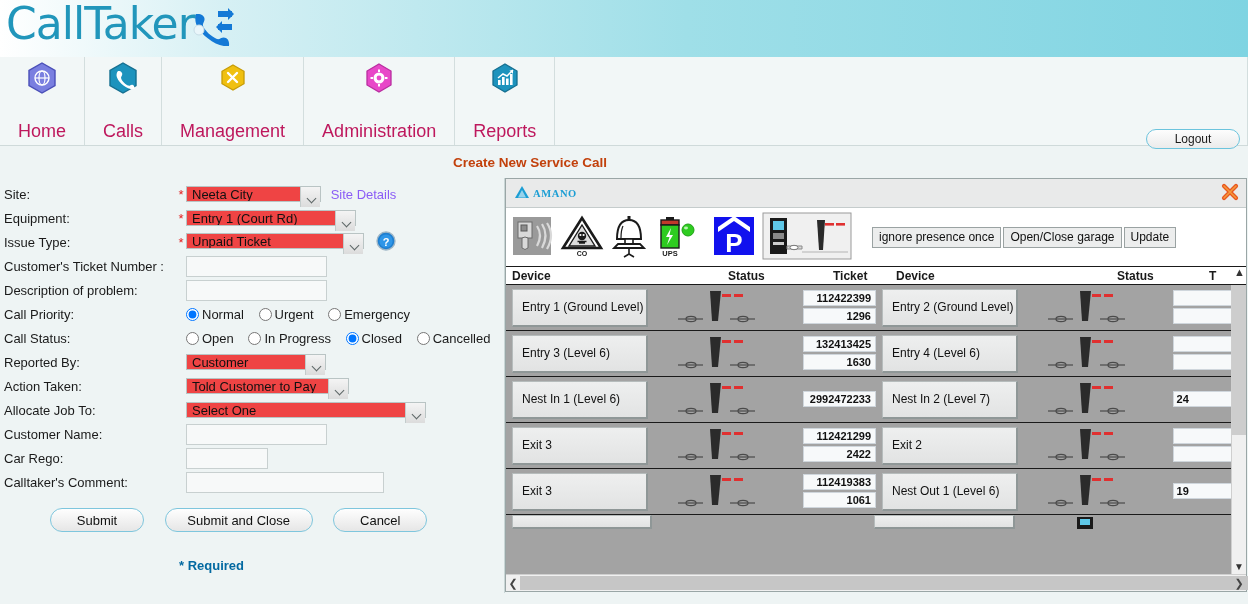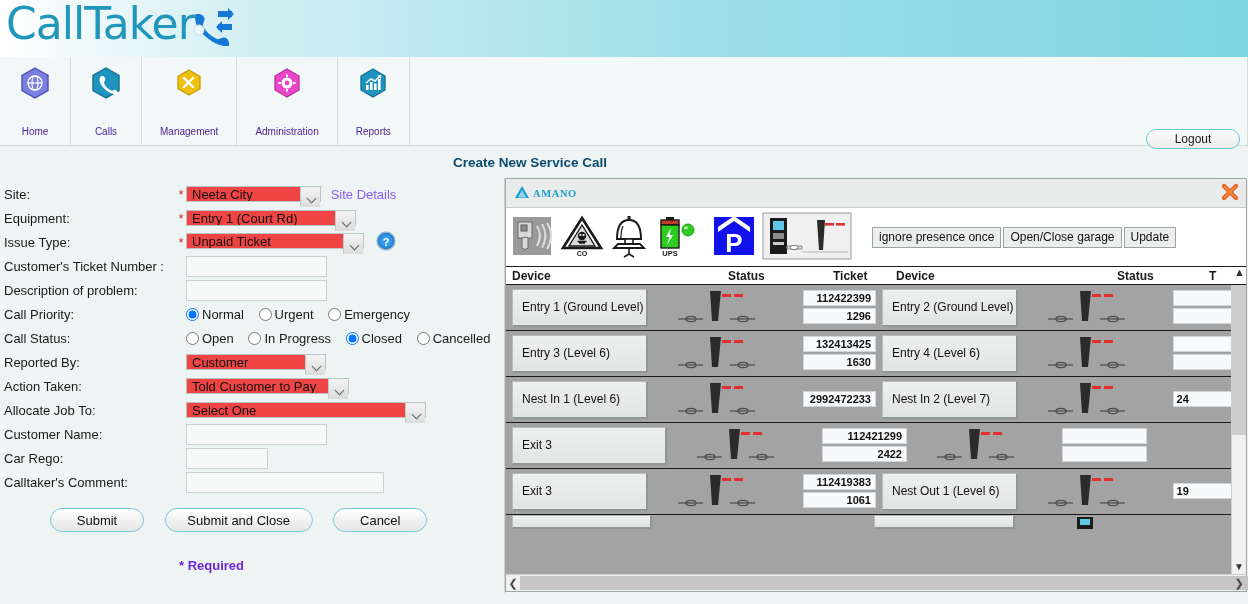--- a/index.html
+++ b/index.html
@@ -33,38 +33,38 @@
     position:relative;
   }
   .nav-item {
     display:flex; flex-direction:column;
     align-items:center; justify-content:center;
     border-right:1px solid #d3dede;
     cursor:pointer; background:#f2f7f7;
     padding:0 18px; min-width:70px;
   }
   .nav-item .hexwrap { width:34px; height:34px; margin-bottom:4px; }
-  .nav-label { font-size:10px; color:#4c1d95;margin-top:22px; }
+  .nav-label { font-size:18px; color:#be185d;margin-top:22px; }
   #nav-spacer { flex:1; border-right:1px solid #d3dede; }
   #logout-wrap {
     position:absolute; right:8px; top:92px;
     transform:translateY(-100%);
   }
   #logout-btn {
     width:94px; height:20px; border-radius:11px;
     border:1px solid #6cc4dd;
     background:linear-gradient(180deg,#fdfdfd 0%,#ebebeb 100%);
     font-family:"Liberation Sans", sans-serif;
     font-size:12px; color:#1a1a1a; cursor:pointer;
   }
 
   
   #page-title {
     text-align:center; font-weight:bold; font-size:13.5px;
-    padding:9px 0 8px 0; background:#eef4f4; color:#0c4a6e;
+    padding:9px 0 8px 0; background:#eef4f4; color:#c2410c;
     width:1060px;
   }
 
   
   #main { display:flex; height:415px; background:#eef4f4; }
 
   
   #form-pane {
     width:505px; padding:4px 0 0 4px;
     background:#eef4f4;
@@ -107,21 +107,21 @@
   #help-icon { vertical-align:-5px; margin-left:8px; cursor:pointer; }
   #btn-row { margin:14px 0 0 46px; }
   .pillbtn {
     height:24px; border-radius:13px;
     border:1px solid #7ec6dd;
     background:linear-gradient(180deg,#fefefe 0%,#e6e6e6 100%);
     font-family:"Liberation Sans", sans-serif; font-size:13px;
     color:#111; cursor:pointer; margin-right:17px;
   }
   #required-note {
-    color:#6d28d9; font-weight:bold; font-size:13px;
+    color:#0369a1; font-weight:bold; font-size:13px;
     margin:26px 0 0 175px;
   }
 
   
   #device-pane {
     width:742px; background:#fff;
     border:1px solid #9aa6a6; margin:0 1px 1px 0;
     display:flex; flex-direction:column;
   }
   #amano-bar {
@@ -659,20 +659,21 @@
                 <ellipse cx="43" cy="34" rx="5" ry="2.6"></ellipse>
               <line x1="82" y1="34" x2="107" y2="34"></line>
                 <ellipse cx="95" cy="34" rx="5" ry="2.6"></ellipse>
             </g>
           </svg>
         </div>
         <div class="ticket-cell">
           <div class="tfield">112421299</div>
           <div class="tfield">2422</div>
         </div>
+        <div class="dev-btn">Exit 2</div>
         <div class="status-cell">
           <svg width="155" height="46" viewBox="0 0 155 46">
             <path d="M62 6 L73 6 L70 36 L64 36 Z" fill="#2b2b2b"></path>
             <rect x="74" y="9" width="9" height="3" fill="#e03030"></rect>
             <rect x="86" y="9" width="9" height="3" fill="#e03030"></rect>
             <g stroke="#4a4a4a" stroke-width="1.2" fill="none">
               <line x1="30" y1="34" x2="55" y2="34"></line>
                 <ellipse cx="43" cy="34" rx="5" ry="2.6"></ellipse>
               <line x1="82" y1="34" x2="107" y2="34"></line>
                 <ellipse cx="95" cy="34" rx="5" ry="2.6"></ellipse>

